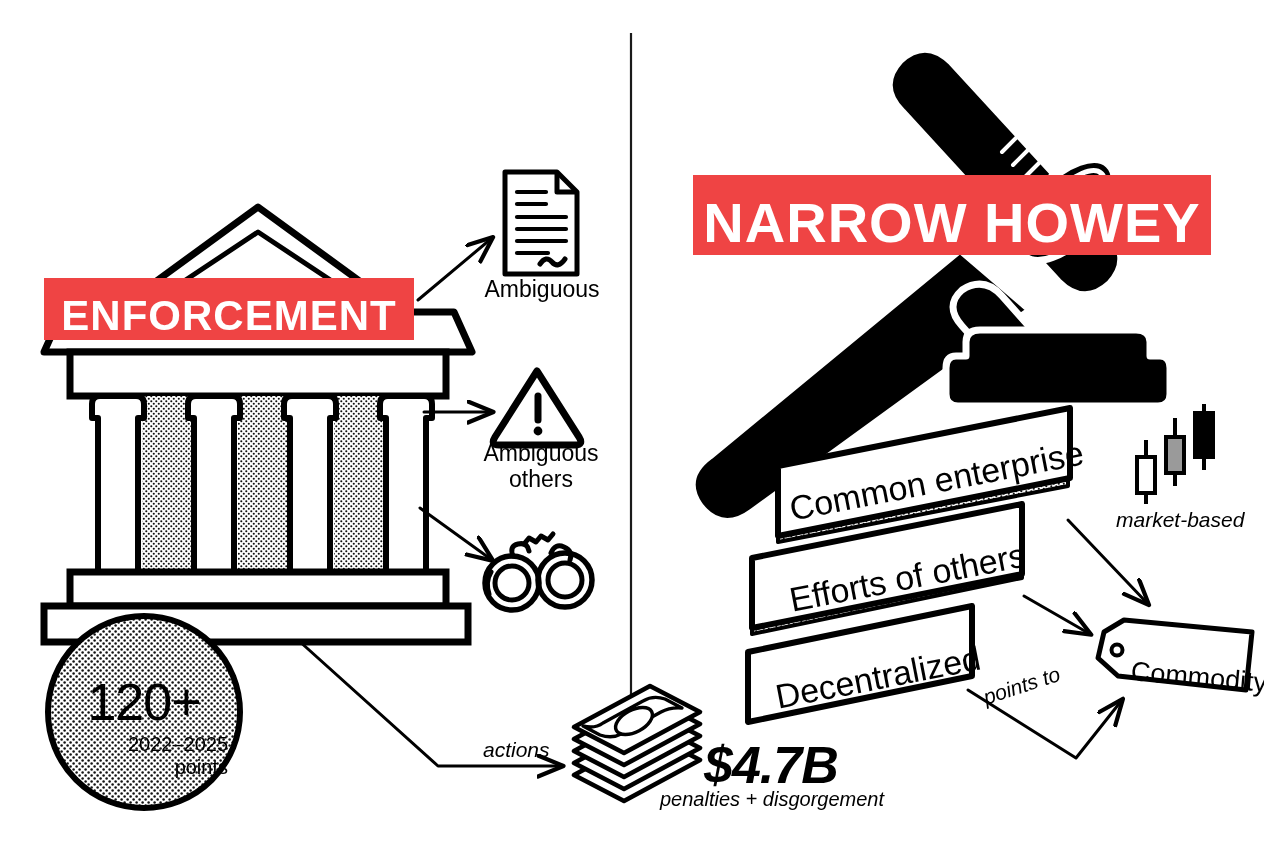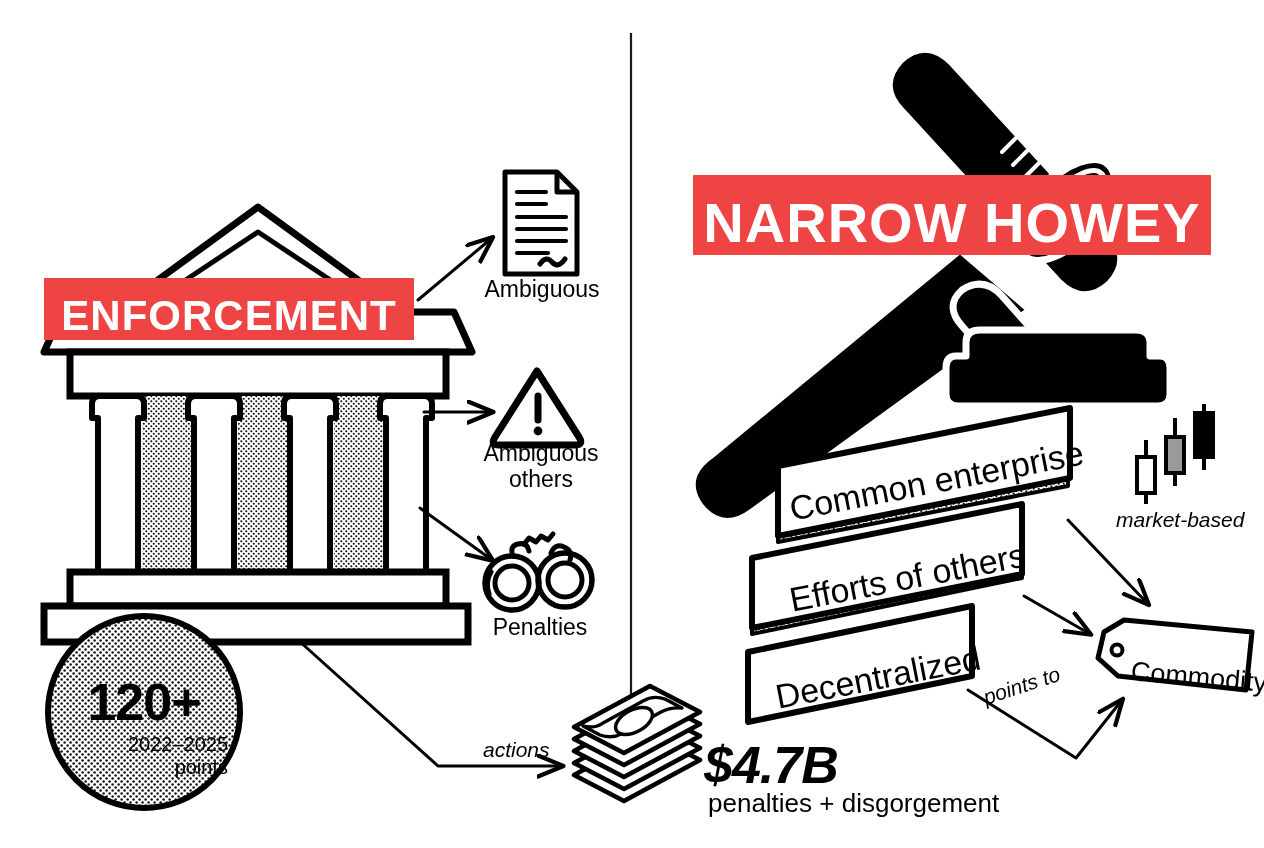--- a/index.html
+++ b/index.html
@@ -37,32 +37,32 @@
   .ribbon-text{
     position:absolute;font-size:34px;white-space:nowrap;
     transform-origin:left center;
   }
   .tag-text{
     position:absolute;font-size:27px;white-space:nowrap;
     transform-origin:left center;
   }
   #badge-num{
     position:absolute;left:60px;top:672px;width:168px;text-align:center;
-    font-size:52px;font-weight:bold;letter-spacing:-1px;
+    font-size:52px;font-weight:normal;letter-spacing:-1px;
   }
   #badge-sub{
     position:absolute;left:60px;top:733px;width:168px;text-align:right;
     font-size:20px;line-height:1.15;
   }
   #money-amount{
     position:absolute;left:704px;top:735px;font-size:52px;font-weight:bold;
     letter-spacing:-1px;white-space:nowrap;font-style:italic;
   }
   #money-sub{
-    position:absolute;left:708px;top:788px;font-size:26px;white-space:nowrap;
+    position:absolute;left:660px;top:788px;font-size:20px;white-space:nowrap;font-style:italic;
   }
   #market-based{left:1116px;top:508px;text-align:right;}
   #drives-label{left:483px;top:738px;}
   #points-to-label{
     left:984px;top:686px;transform:rotate(-18deg);transform-origin:left center;
   }
 </style>
 </head>
 <body>
 
@@ -232,21 +232,20 @@
     <span>ENFORCEMENT</span>
   </div>
 
   <div class="caption" style="left:452px;top:277px;width:180px;">Ambiguous</div>
 
   <div class="caption" style="left:453px;top:441px;width:176px;">
     <span>Ambiguous</span><br>
     <span>others</span>
   </div>
 
-  <div class="caption" style="left:452px;top:615px;width:176px;">Penalties</div>
 
   <div id="badge-num">120+</div>
   <div id="badge-sub">
     <span>2022–2025</span><br>
     <span>points</span>
   </div>
 
   <div class="italic-note" id="drives-label">actions</div>
 
   <div id="money-amount">$4.7B</div>

